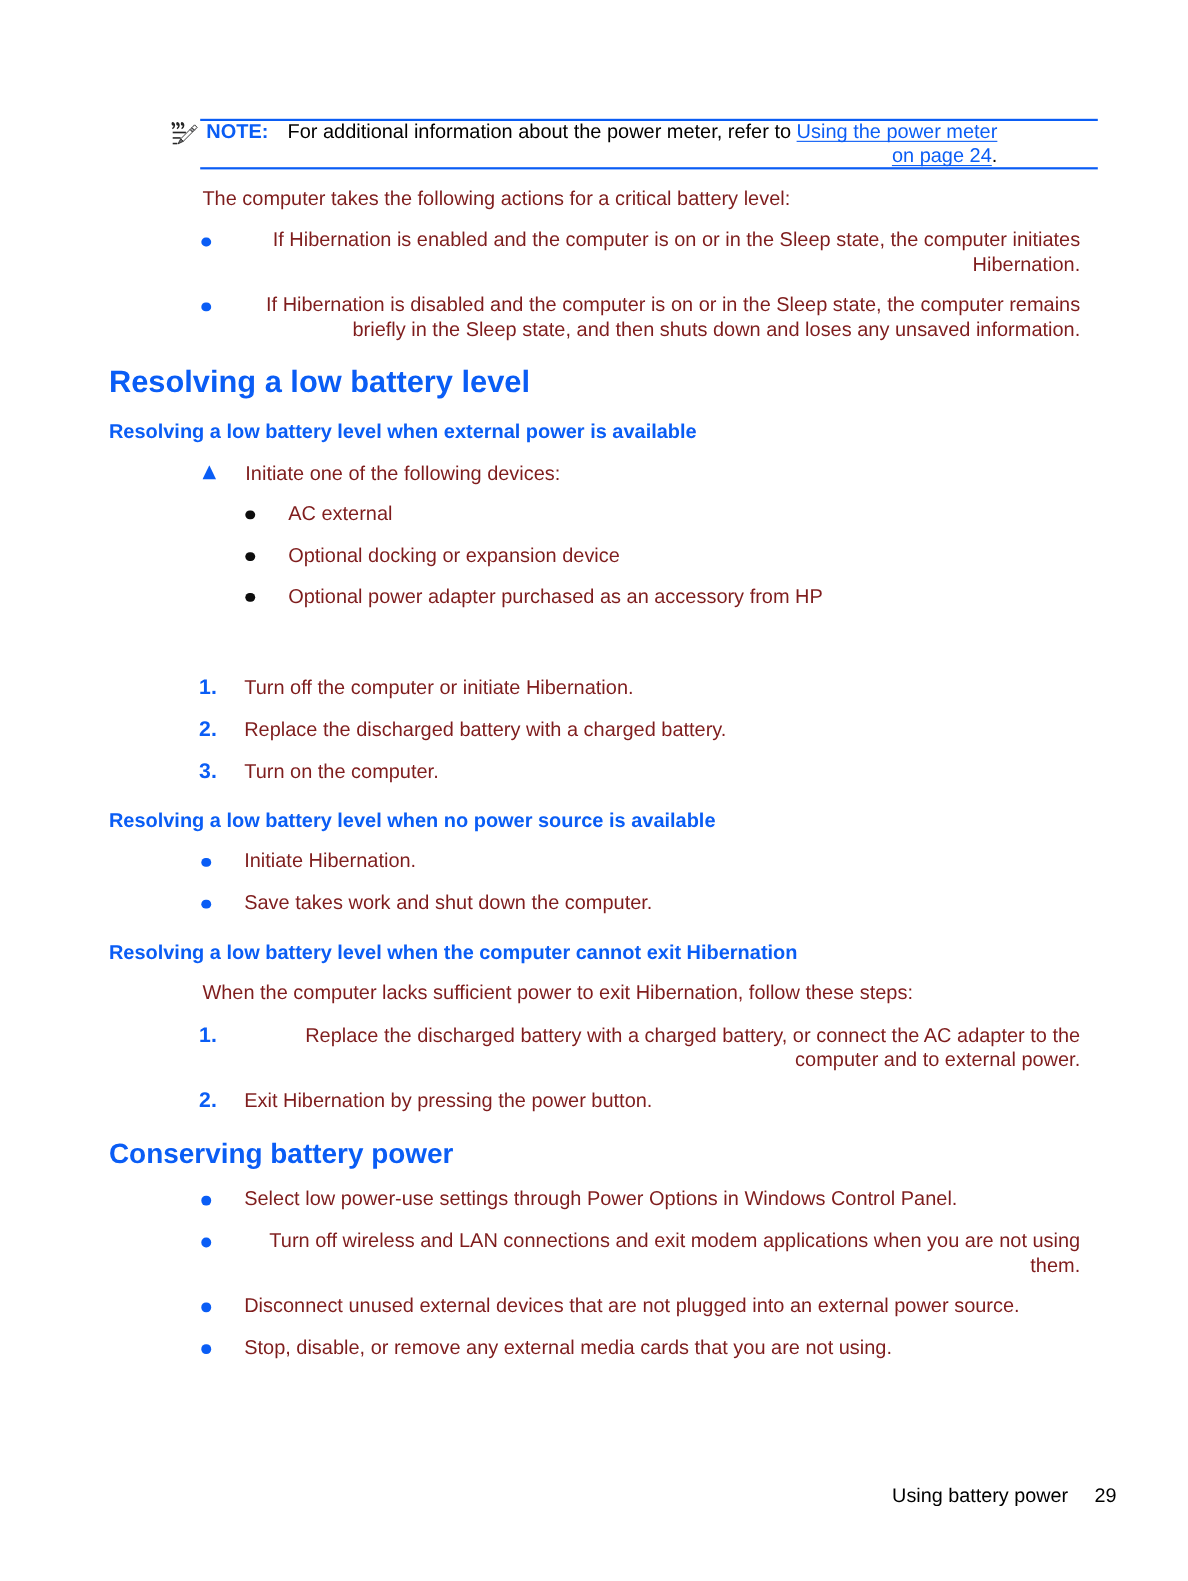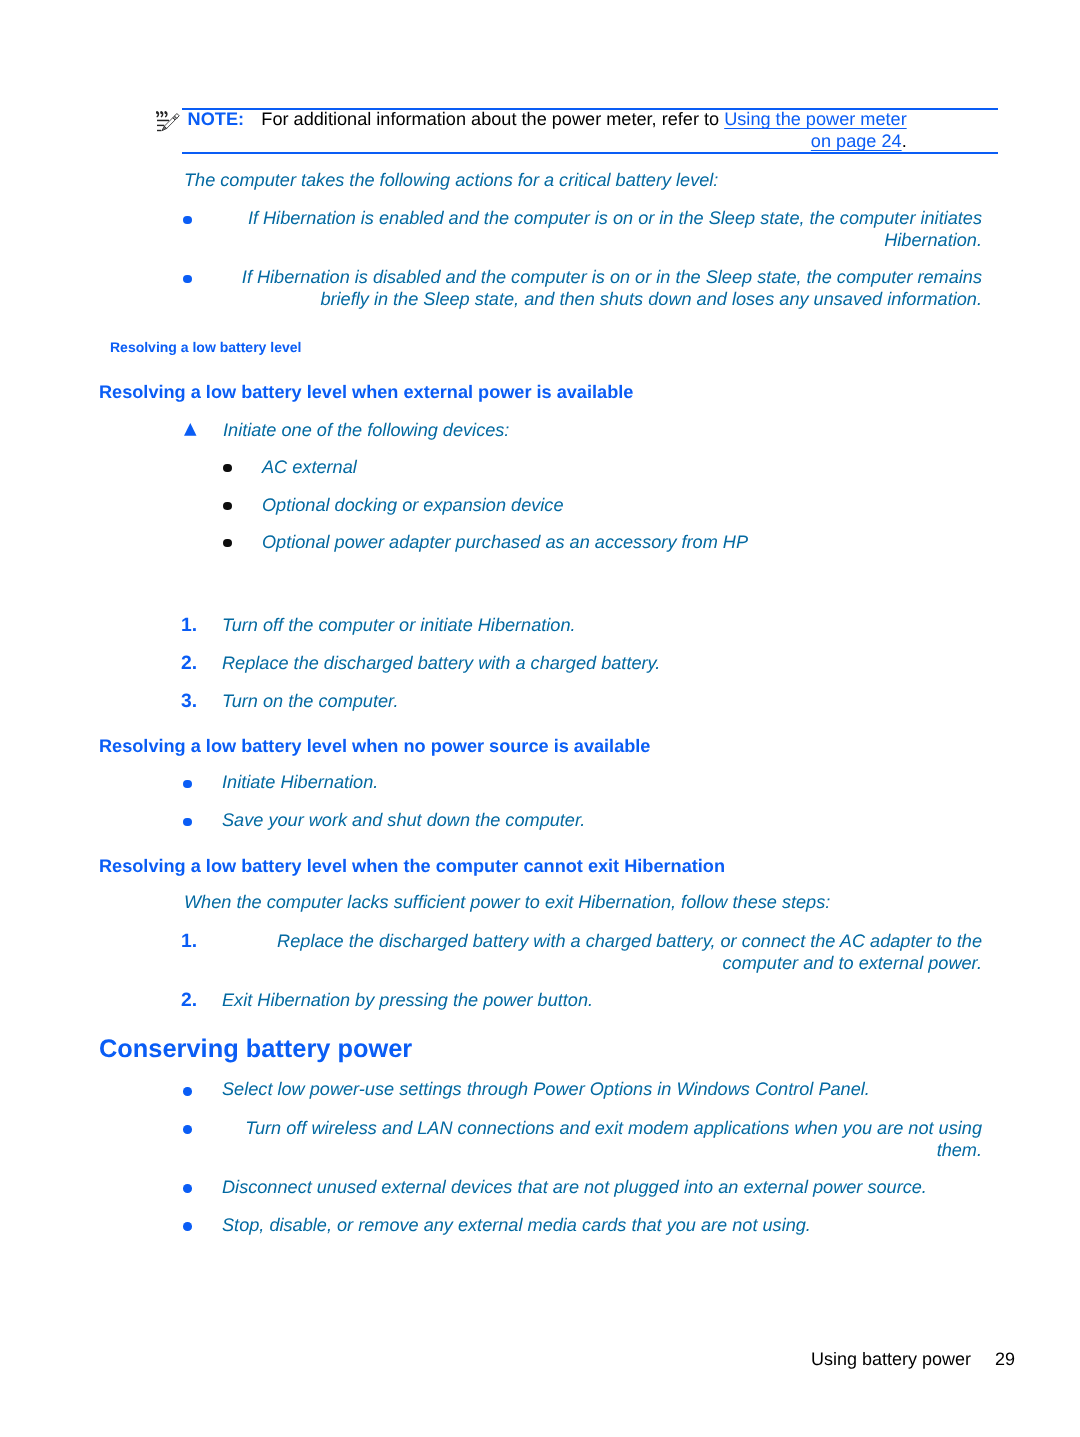--- a/index.html
+++ b/index.html
@@ -13,22 +13,21 @@
     -moz-osx-font-smoothing: grayscale;
     text-rendering: geometricPrecision;
   }
   .page { position:relative; width:1080px; height:1437px; overflow:hidden; background:#fff;text-align:right; }
 
   
   .tx {
     position:absolute;
     font-size:18.15px;
     line-height:22px;
-    color:#0369a1;
-    font-style:italic;
+    color:#7f1d1d;
   }
   .tx.nw { white-space:nowrap; }
 
   
   #note-box {
     position:absolute;
     left:182px; top:108px; width:816px; height:46px;
     border-top:2px solid #0a5df5;
     border-bottom:2px solid #0a5df5;
     box-sizing:border-box;
@@ -39,22 +38,22 @@
   .xref { color:#0a5df5; text-decoration:underline; text-decoration-skip-ink:none; text-decoration-thickness:1px; text-underline-offset:2.5px; }
 
   
   .h1 {
     position:absolute; left:99px;
     font-size:25.4px; line-height:25.4px; font-weight:bold;
     color:#0a5df5; white-space:nowrap;
   }
   .h2 {
     position:absolute; left:99px;
-    font-size:14px; line-height:22px; font-weight:bold;
-    color:#0a5df5; white-space:nowrap;margin-left:11px;
+    font-size:28px; line-height:22px; font-weight:bold;
+    color:#0a5df5; white-space:nowrap;
   }
   .h3 {
     position:absolute; left:99px;
     font-size:18.15px; line-height:18.15px; font-weight:bold;
     color:#0a5df5; white-space:nowrap;
   }
 
   
   .bullet-blue {
     position:absolute; width:8.6px; height:8.6px; border-radius:50%;
@@ -140,21 +139,21 @@
 
   <div class="numlab" style="left:181px; top:692.0px;">3.</div>
   <div class="tx nw" style="left:222px; top:690.0px;">Turn on the computer.</div>
 
   <div class="h3" style="top:737px;">Resolving a low battery level when no power source is available</div>
 
   <div class="bullet-blue" style="left:183.2px; top:779.8px;"></div>
   <div class="tx nw" style="left:222px; top:771.0px;">Initiate Hibernation.</div>
 
   <div class="bullet-blue" style="left:183.2px; top:817.8px;"></div>
-  <div class="tx nw" style="left:222px; top:809.0px;">Save your work and shut down the computer.</div>
+  <div class="tx nw" style="left:222px; top:809.0px;">Save takes work and shut down the computer.</div>
 
   <div class="h3" style="top:857px;">Resolving a low battery level when the computer cannot exit Hibernation</div>
 
   <div class="tx nw" style="left:184px; top:891.0px;">When the computer lacks sufficient power to exit Hibernation, follow these steps:</div>
 
   <div class="numlab" style="left:181px; top:932.0px;">1.</div>
   <div class="tx" style="left:222px; top:929.5px; width:760px;">Replace the discharged battery with a charged battery, or connect the AC adapter to the computer and to external power.</div>
 
   <div class="numlab" style="left:181px; top:991.0px;">2.</div>
   <div class="tx nw" style="left:222px; top:989.0px;">Exit Hibernation by pressing the power button.</div>

